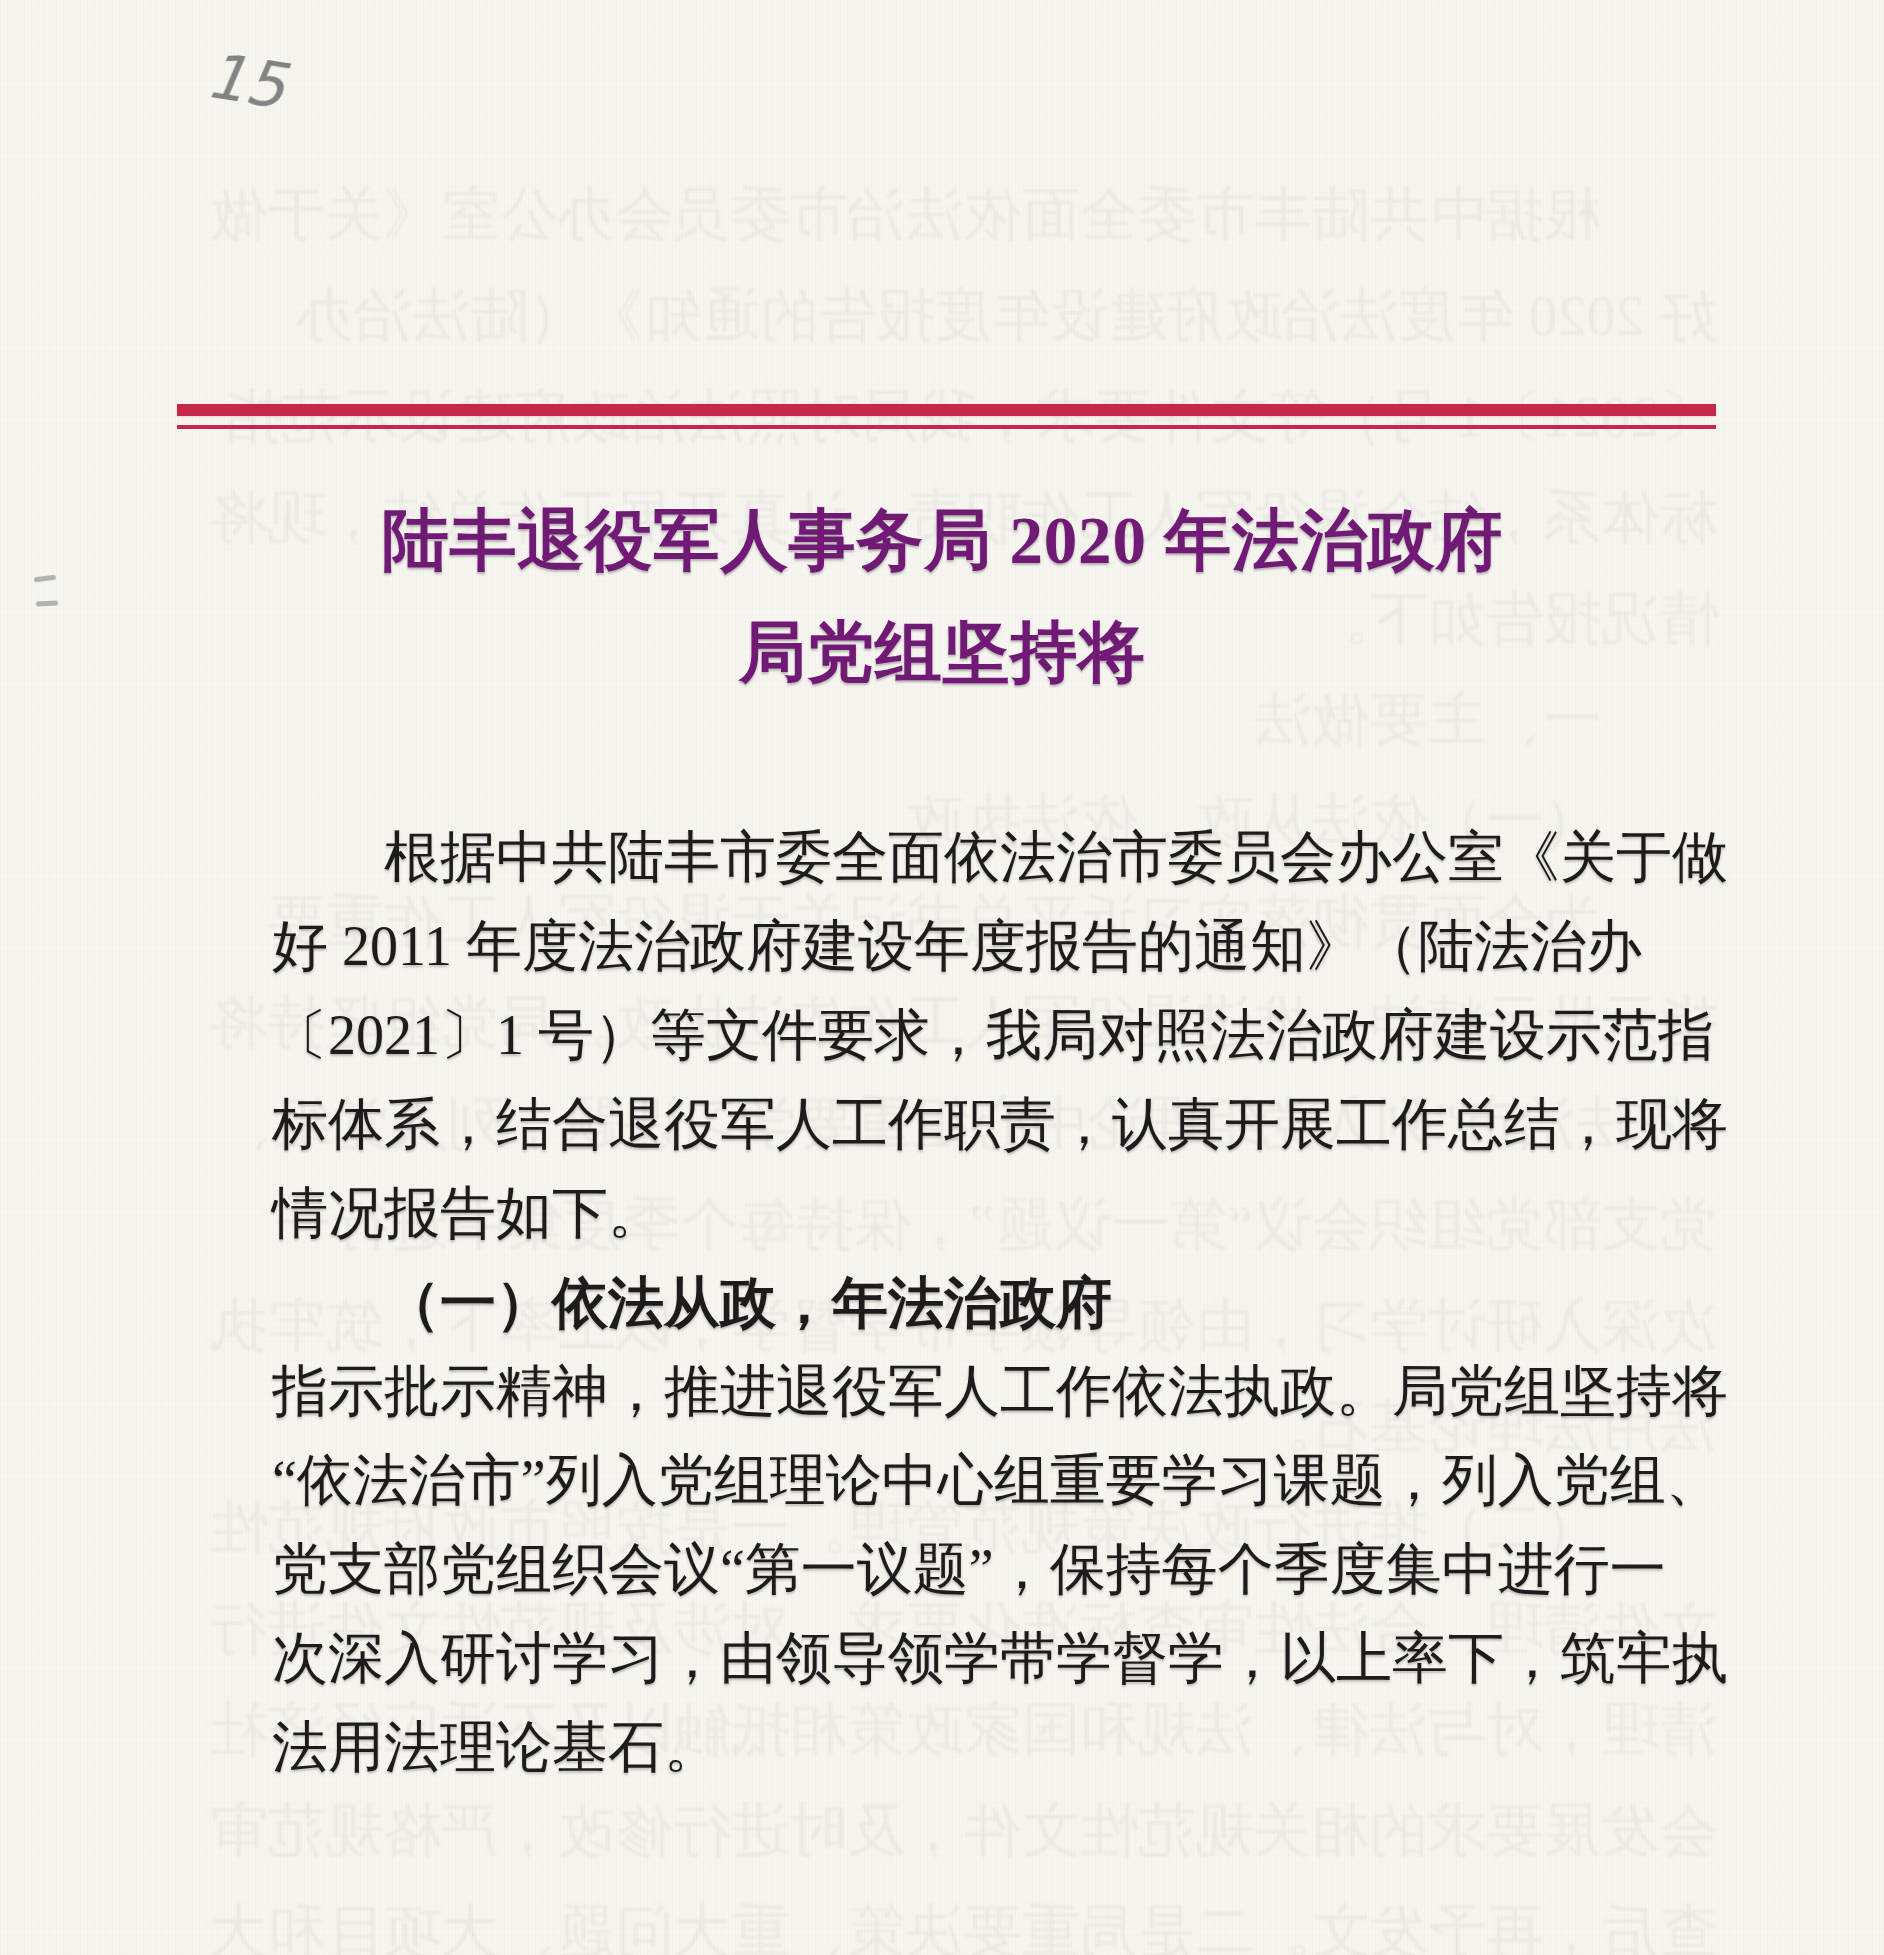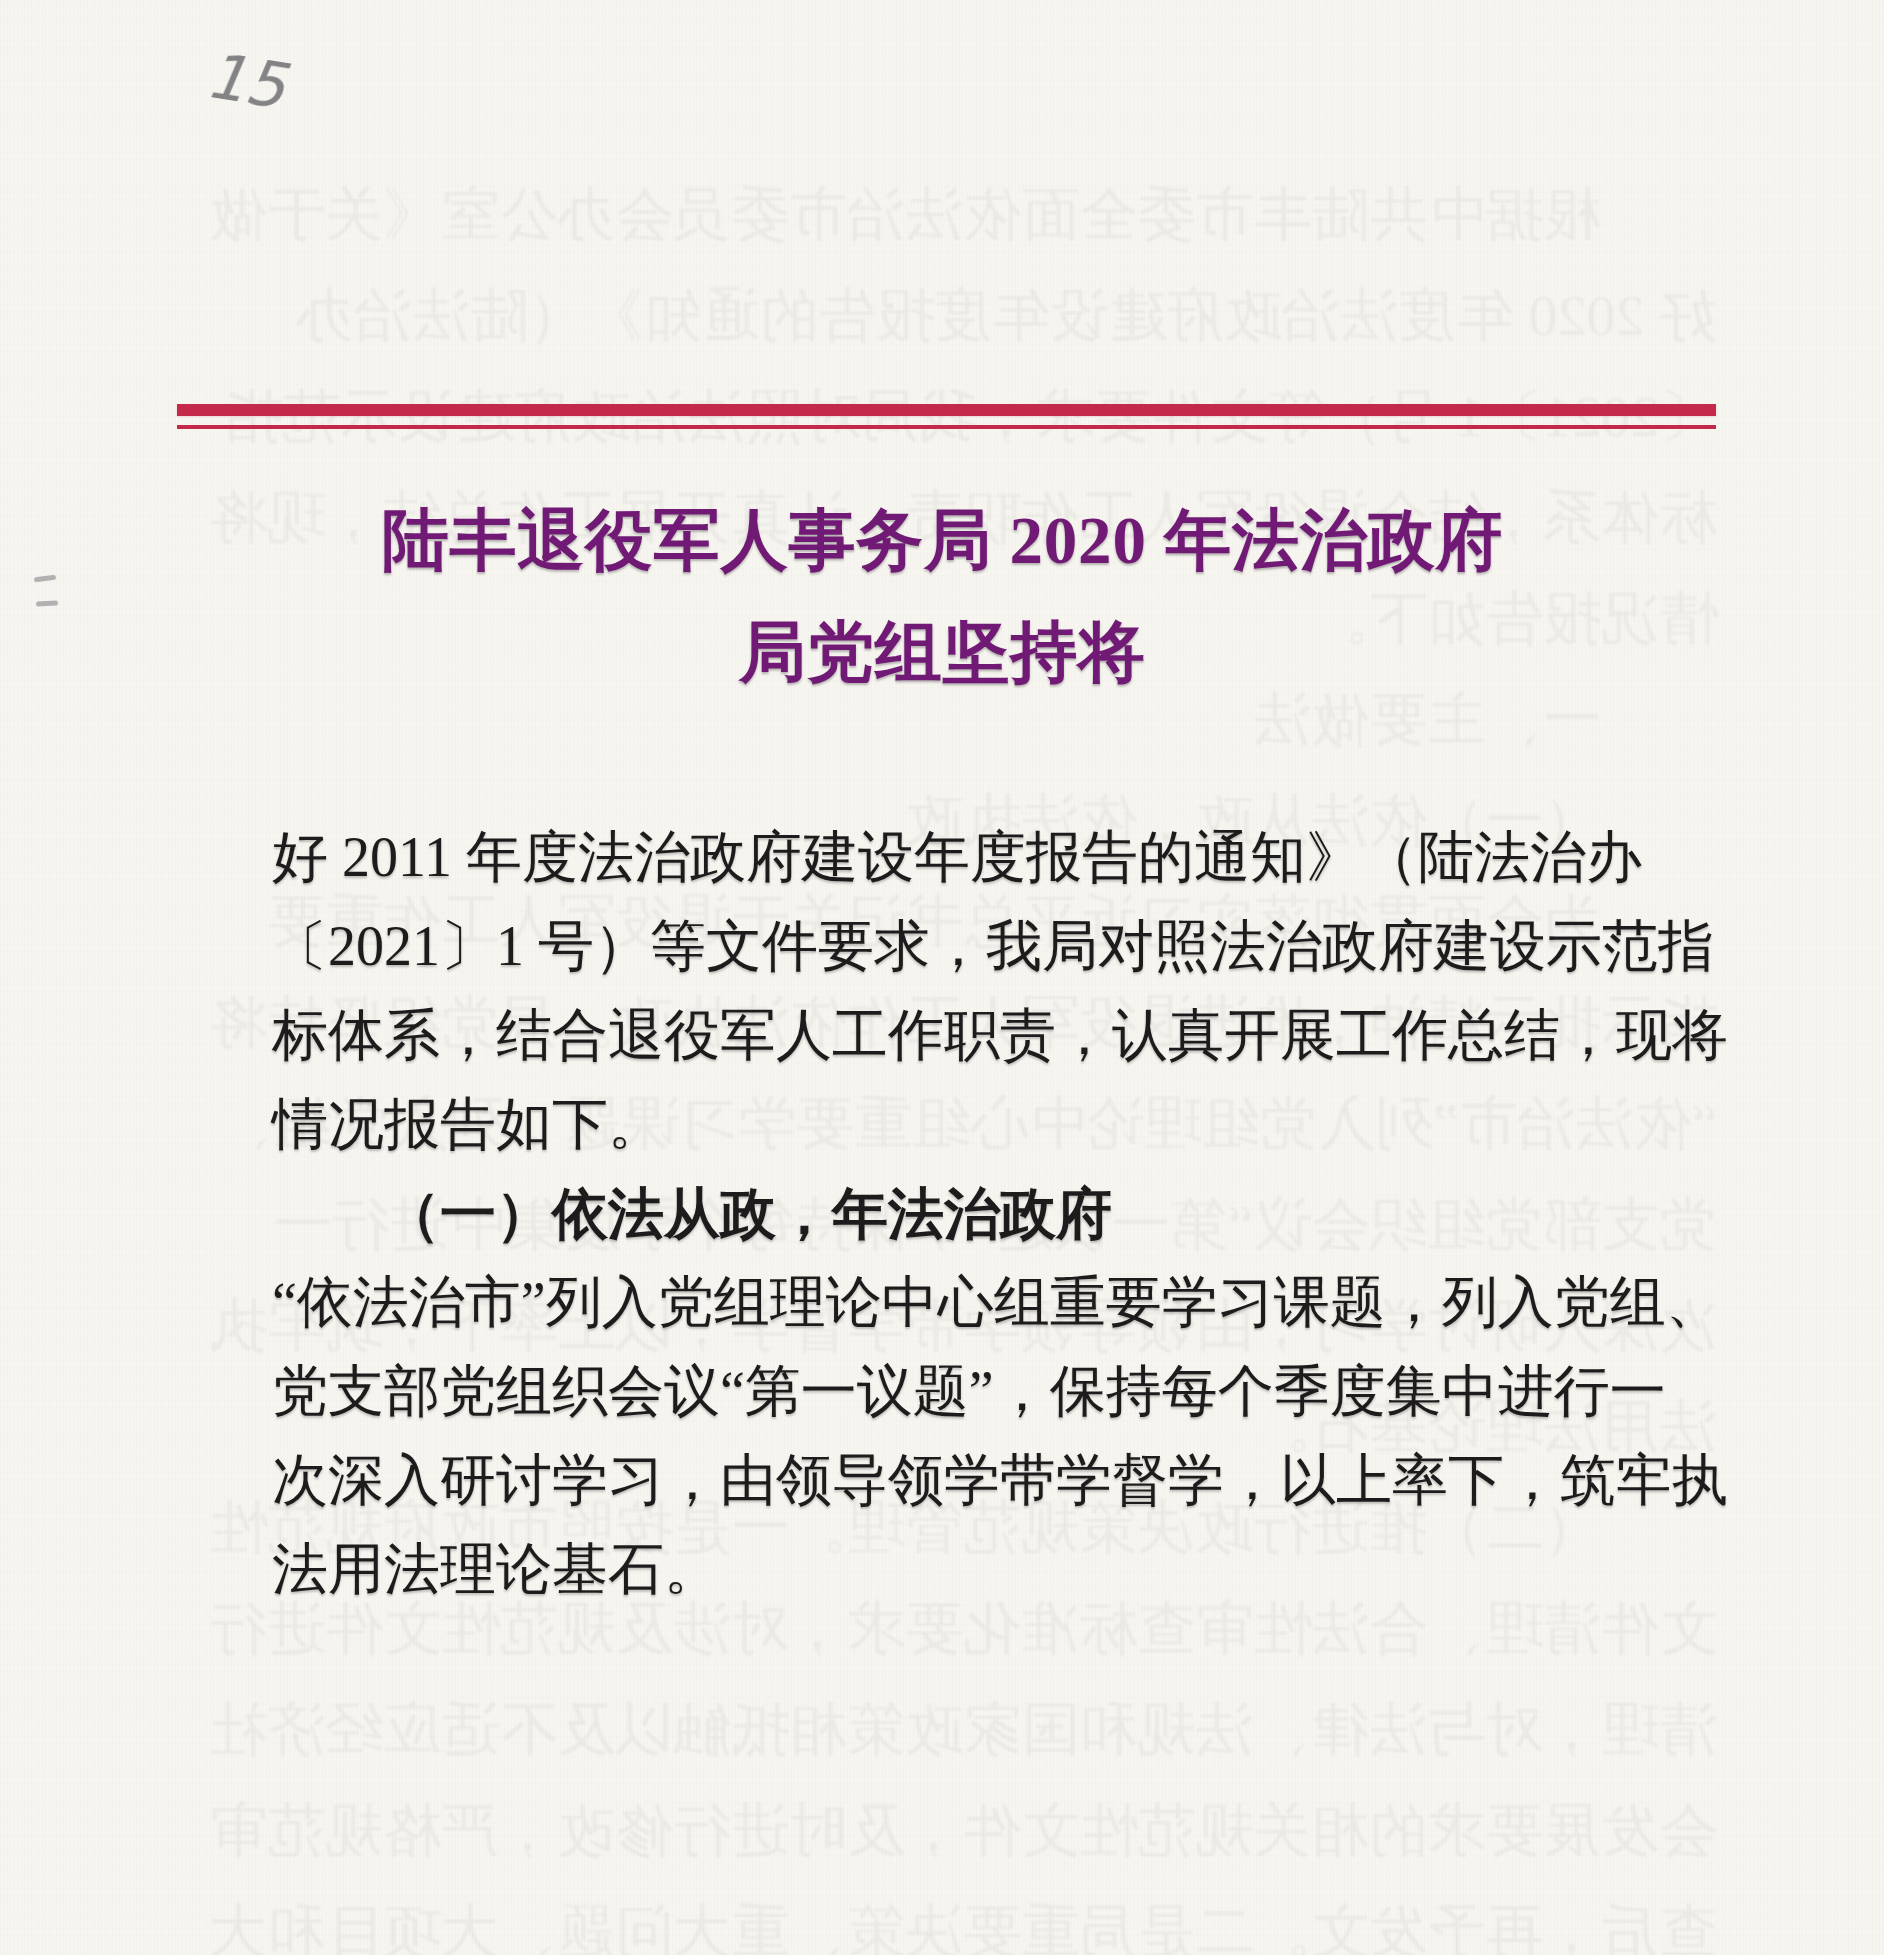--- a/index.html
+++ b/index.html
@@ -113,25 +113,27 @@
 
   <div class="rule" id="rule-thick"></div>
   <div class="rule" id="rule-thin"></div>
 
   <div class="doc-title">
     <div>陆丰退役军人事务局 2020 年法治政府</div>
     <div>局党组坚持将</div>
   </div>
 
   <div class="body-text" id="body-text">
+      <div class="line" style="padding-left: 2em;">根据中共陆丰市委全面依法治市委员会办公室《关于做</div>
       <div class="line">好 2011 年度法治政府建设年度报告的通知》（陆法治办</div>
       <div class="line">〔2021〕1 号）等文件要求，我局对照法治政府建设示范指</div>
       <div class="line">标体系，结合退役军人工作职责，认真开展工作总结，现将</div>
       <div class="line">情况报告如下。</div>
       <div class="line bold" style="padding-left: 2em;">（一）依法从政，年法治政府</div>
+      <div class="line">指示批示精神，推进退役军人工作依法执政。局党组坚持将</div>
       <div class="line">“依法治市”列入党组理论中心组重要学习课题，列入党组、</div>
       <div class="line">党支部党组织会议“第一议题”，保持每个季度集中进行一</div>
       <div class="line">次深入研讨学习，由领导领学带学督学，以上率下，筑牢执</div>
       <div class="line">法用法理论基石。</div>
     </div>
 
 </div>
 
 
 </body></html>

